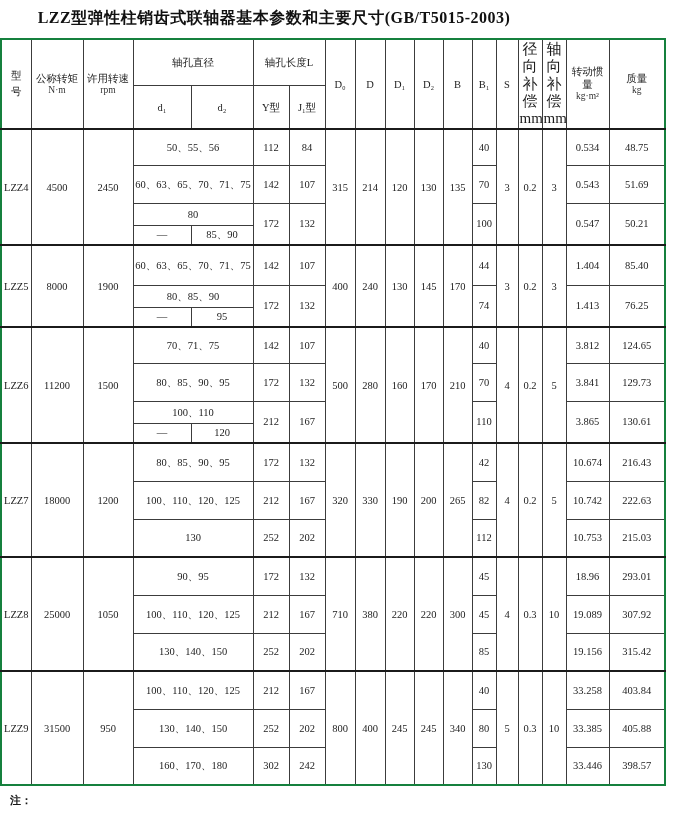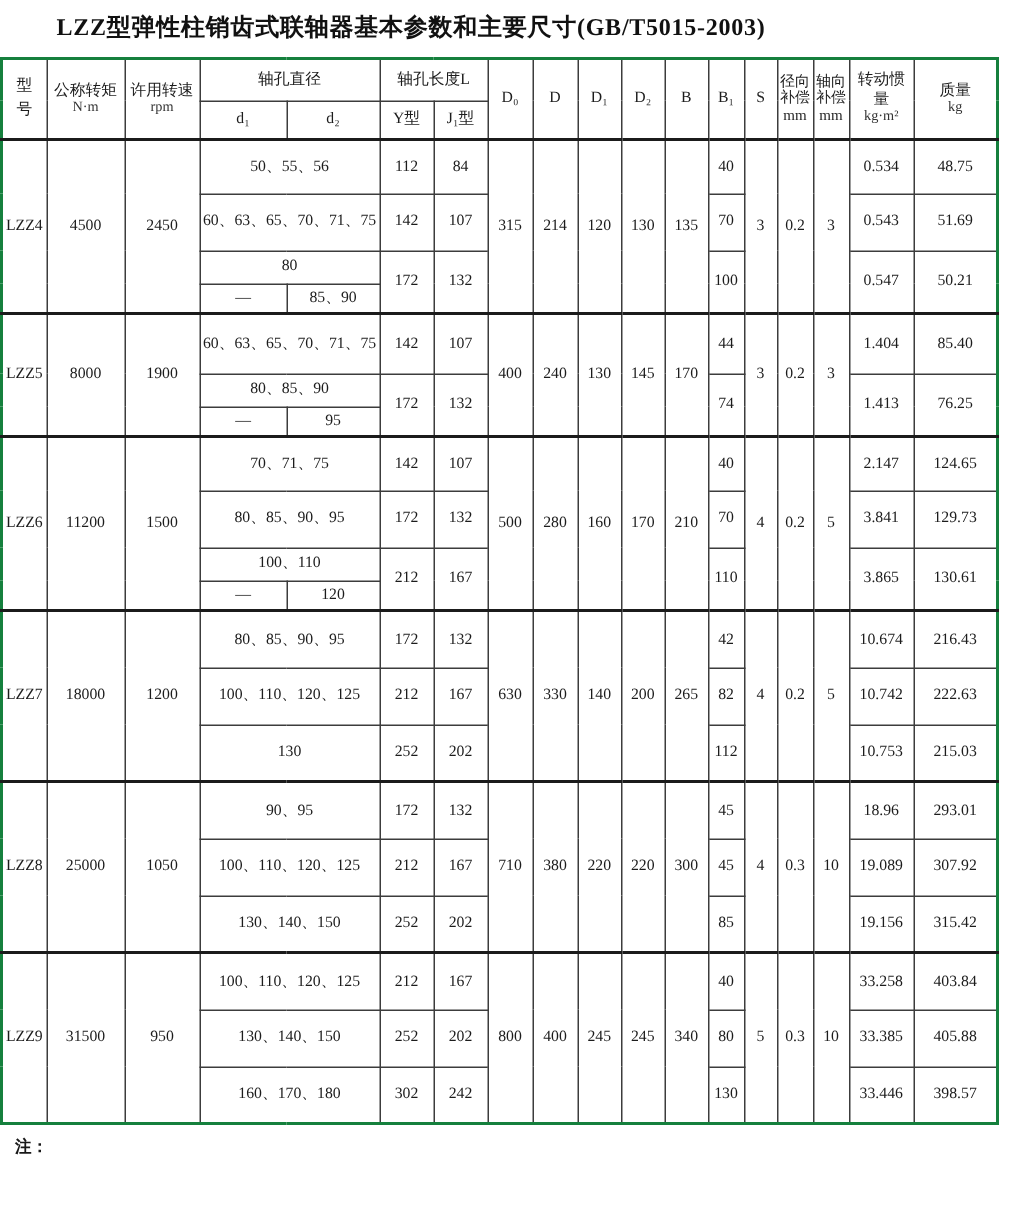--- a/index.html
+++ b/index.html
@@ -21,21 +21,21 @@
   .params th,.params td{
     border:1px solid #3c3c3c;
     text-align:center;vertical-align:middle;
     font-size:10.5px;font-weight:400;padding:1px 1px;line-height:1.25;
     color:#1c1c1c;background:#fff;
   }
   .params thead th{font-size:10.5px;}
   .unit{font-size:9.5px;color:#333;display:block;}
   .lbl{display:block;}
   .vstack{width:1.2em;margin:0 auto;line-height:1.5;}
-  .small3 .lbl{font-size:10px;line-height:1.15;}
+  .small3 .lbl{font-size:15px;line-height:1.15;}
   .dcell{white-space:nowrap;font-size:10px;letter-spacing:0;}
   tr.gs td{border-top:2px solid #1b1b1b;}
   .params thead tr:last-child th{border-bottom:1px solid #3c3c3c;}
   tr.r40{height:40px;} tr.r38{height:38px;} tr.r36{height:36px;}
   tr.r28{height:28px;} tr.r26{height:26px;} tr.r22{height:22px;} tr.r20{height:20px;}
   .notes{
     margin:7px 0 0 10px;font-family:"Liberation Sans","DejaVu Sans",sans-serif;
     font-weight:700;font-size:11px;color:#181818;display:flex;
   }
   .notes .prefix{flex:0 0 auto;}
@@ -201,21 +201,21 @@
         <td>107</td>
         <td rowspan="4">500</td>
         <td rowspan="4">280</td>
         <td rowspan="4">160</td>
         <td rowspan="4">170</td>
         <td rowspan="4">210</td>
         <td>40</td>
         <td rowspan="4">4</td>
         <td rowspan="4">0.2</td>
         <td rowspan="4">5</td>
-        <td>2.147</td>
+        <td>3.812</td>
         <td>124.65</td>
       </tr>
       <tr class="r38">
         <td colspan="2" class="dcell">80、85、90、95</td>
         <td>172</td>
         <td>132</td>
         <td>70</td>
         <td>3.841</td>
         <td>129.73</td>
       </tr>
@@ -232,23 +232,23 @@
         <td class="dcell">120</td>
       </tr>
 
       <tr class="gs r38">
         <td rowspan="3">LZZ7</td>
         <td rowspan="3">18000</td>
         <td rowspan="3">1200</td>
         <td colspan="2" class="dcell">80、85、90、95</td>
         <td>172</td>
         <td>132</td>
-        <td rowspan="3">630</td>
+        <td rowspan="3">320</td>
         <td rowspan="3">330</td>
-        <td rowspan="3">140</td>
+        <td rowspan="3">190</td>
         <td rowspan="3">200</td>
         <td rowspan="3">265</td>
         <td>42</td>
         <td rowspan="3">4</td>
         <td rowspan="3">0.2</td>
         <td rowspan="3">5</td>
         <td>10.674</td>
         <td>216.43</td>
       </tr>
       <tr class="r38">

